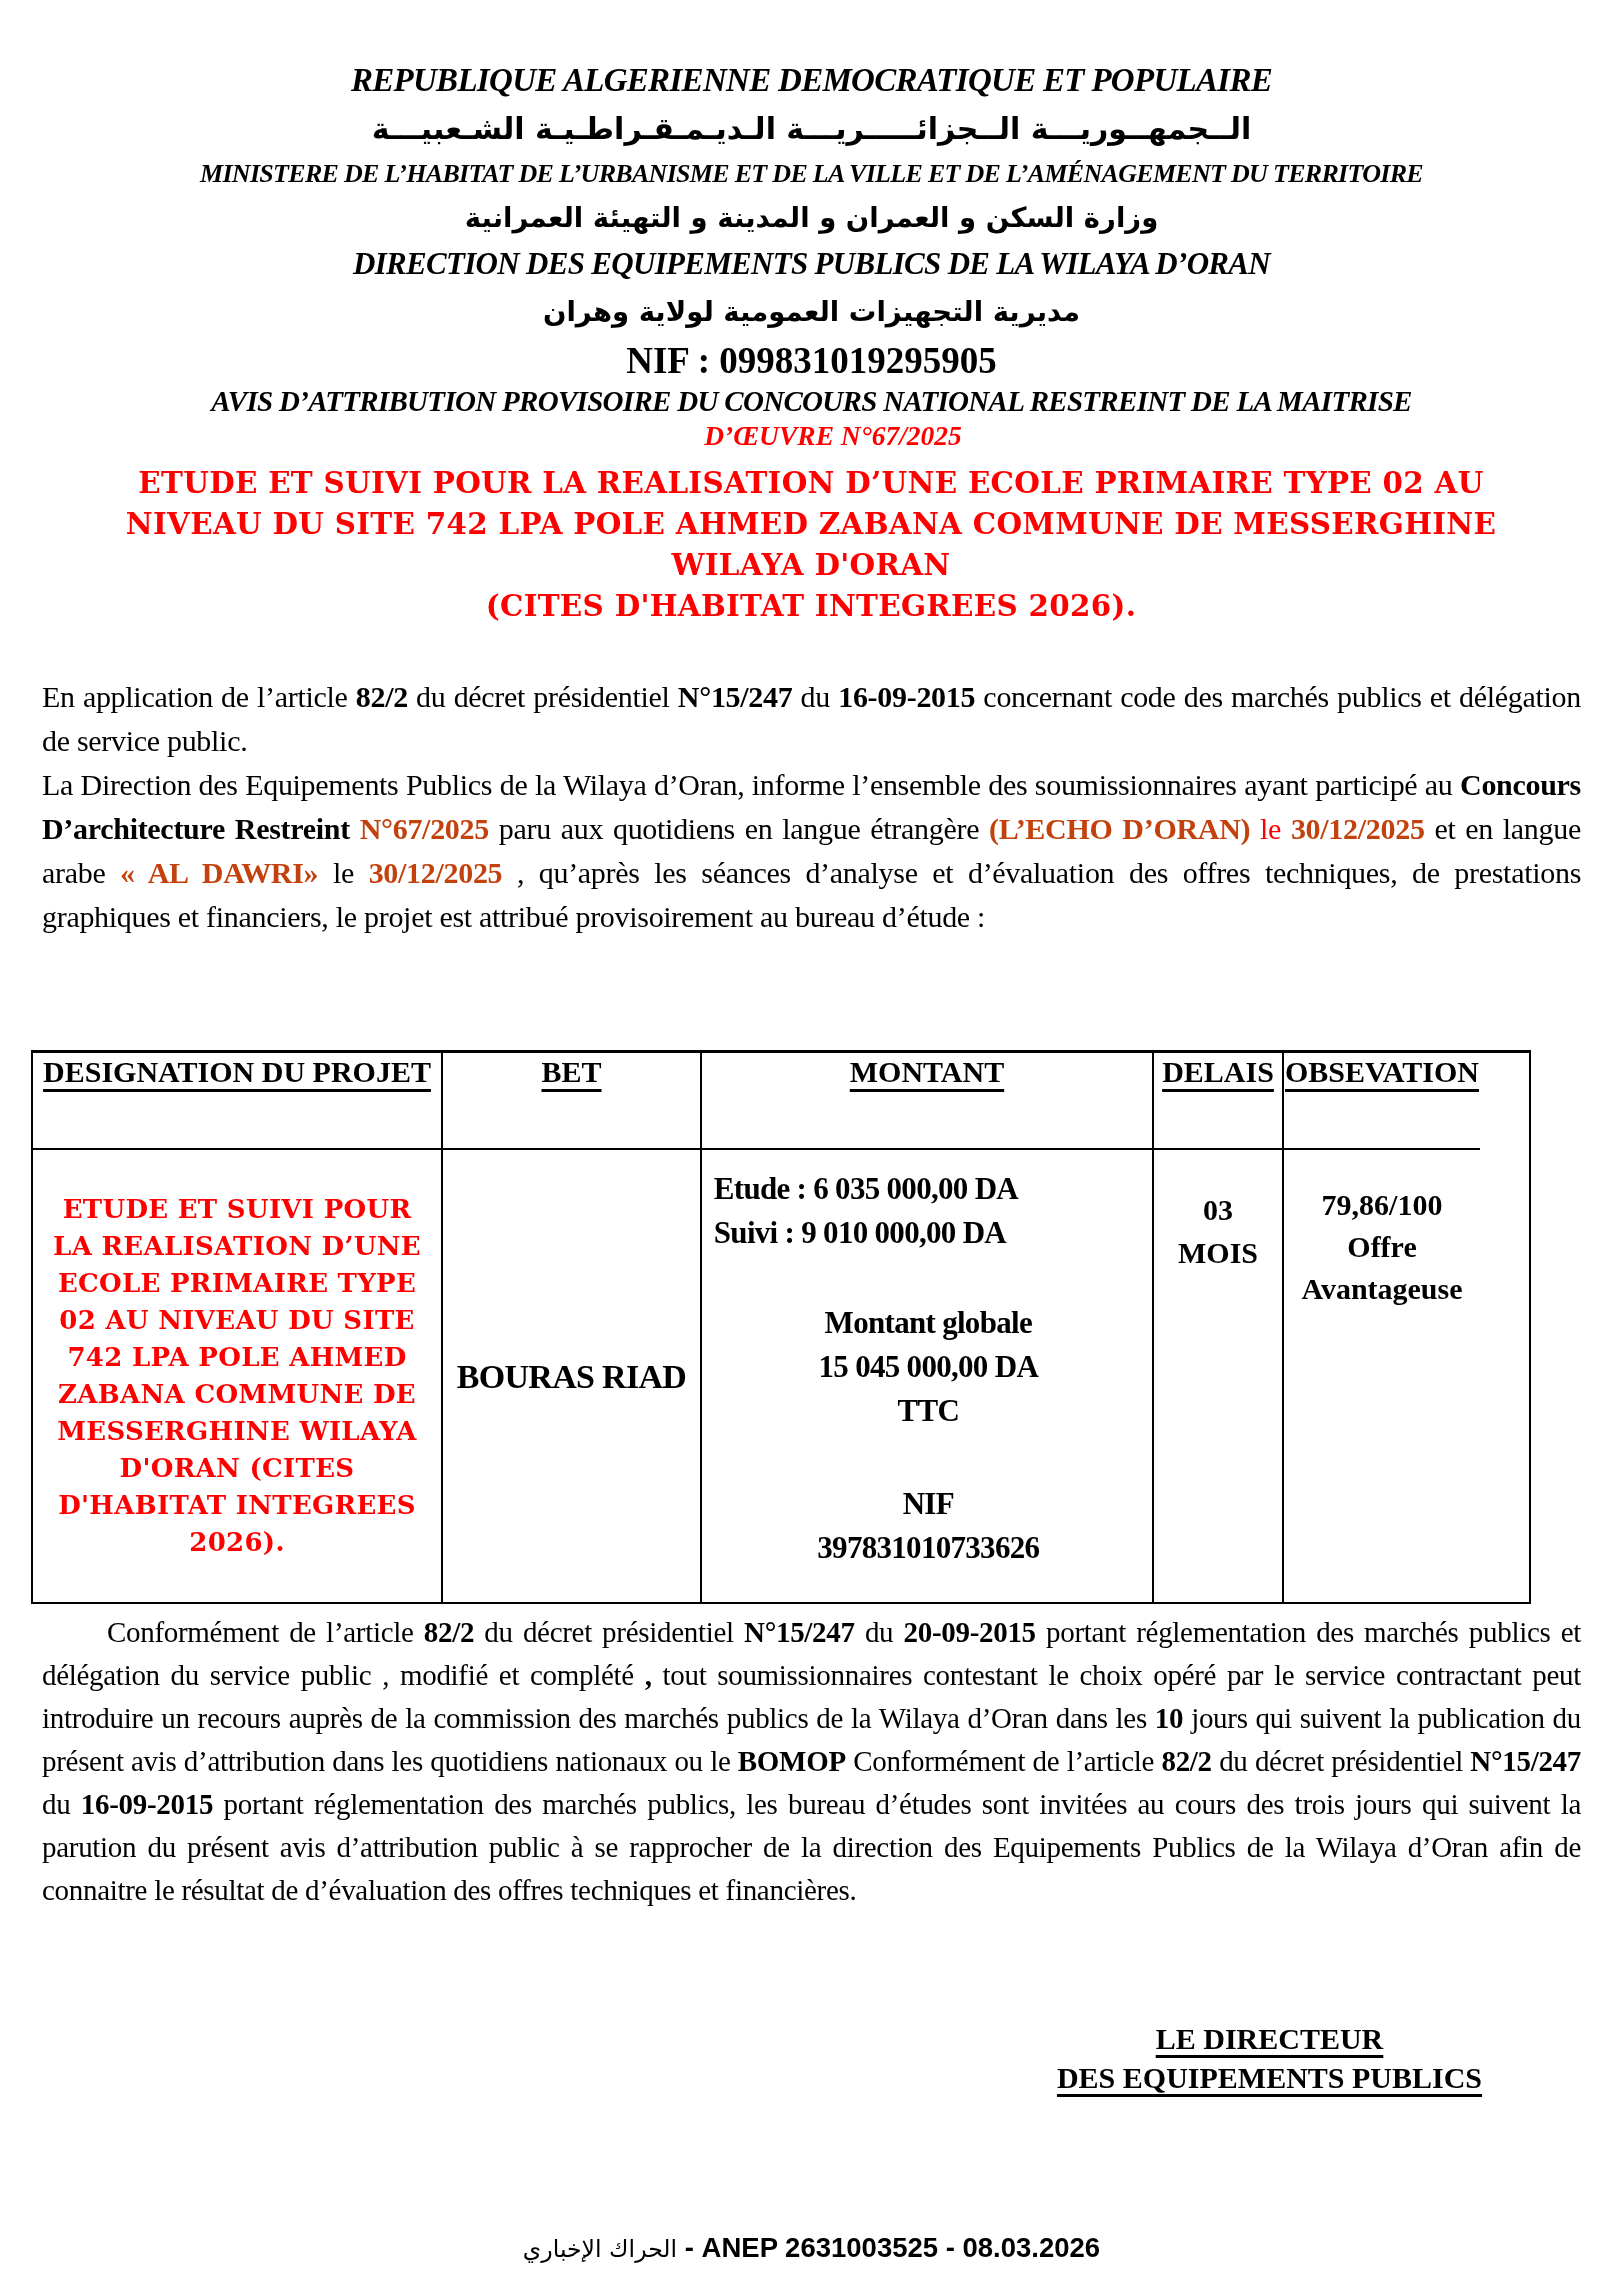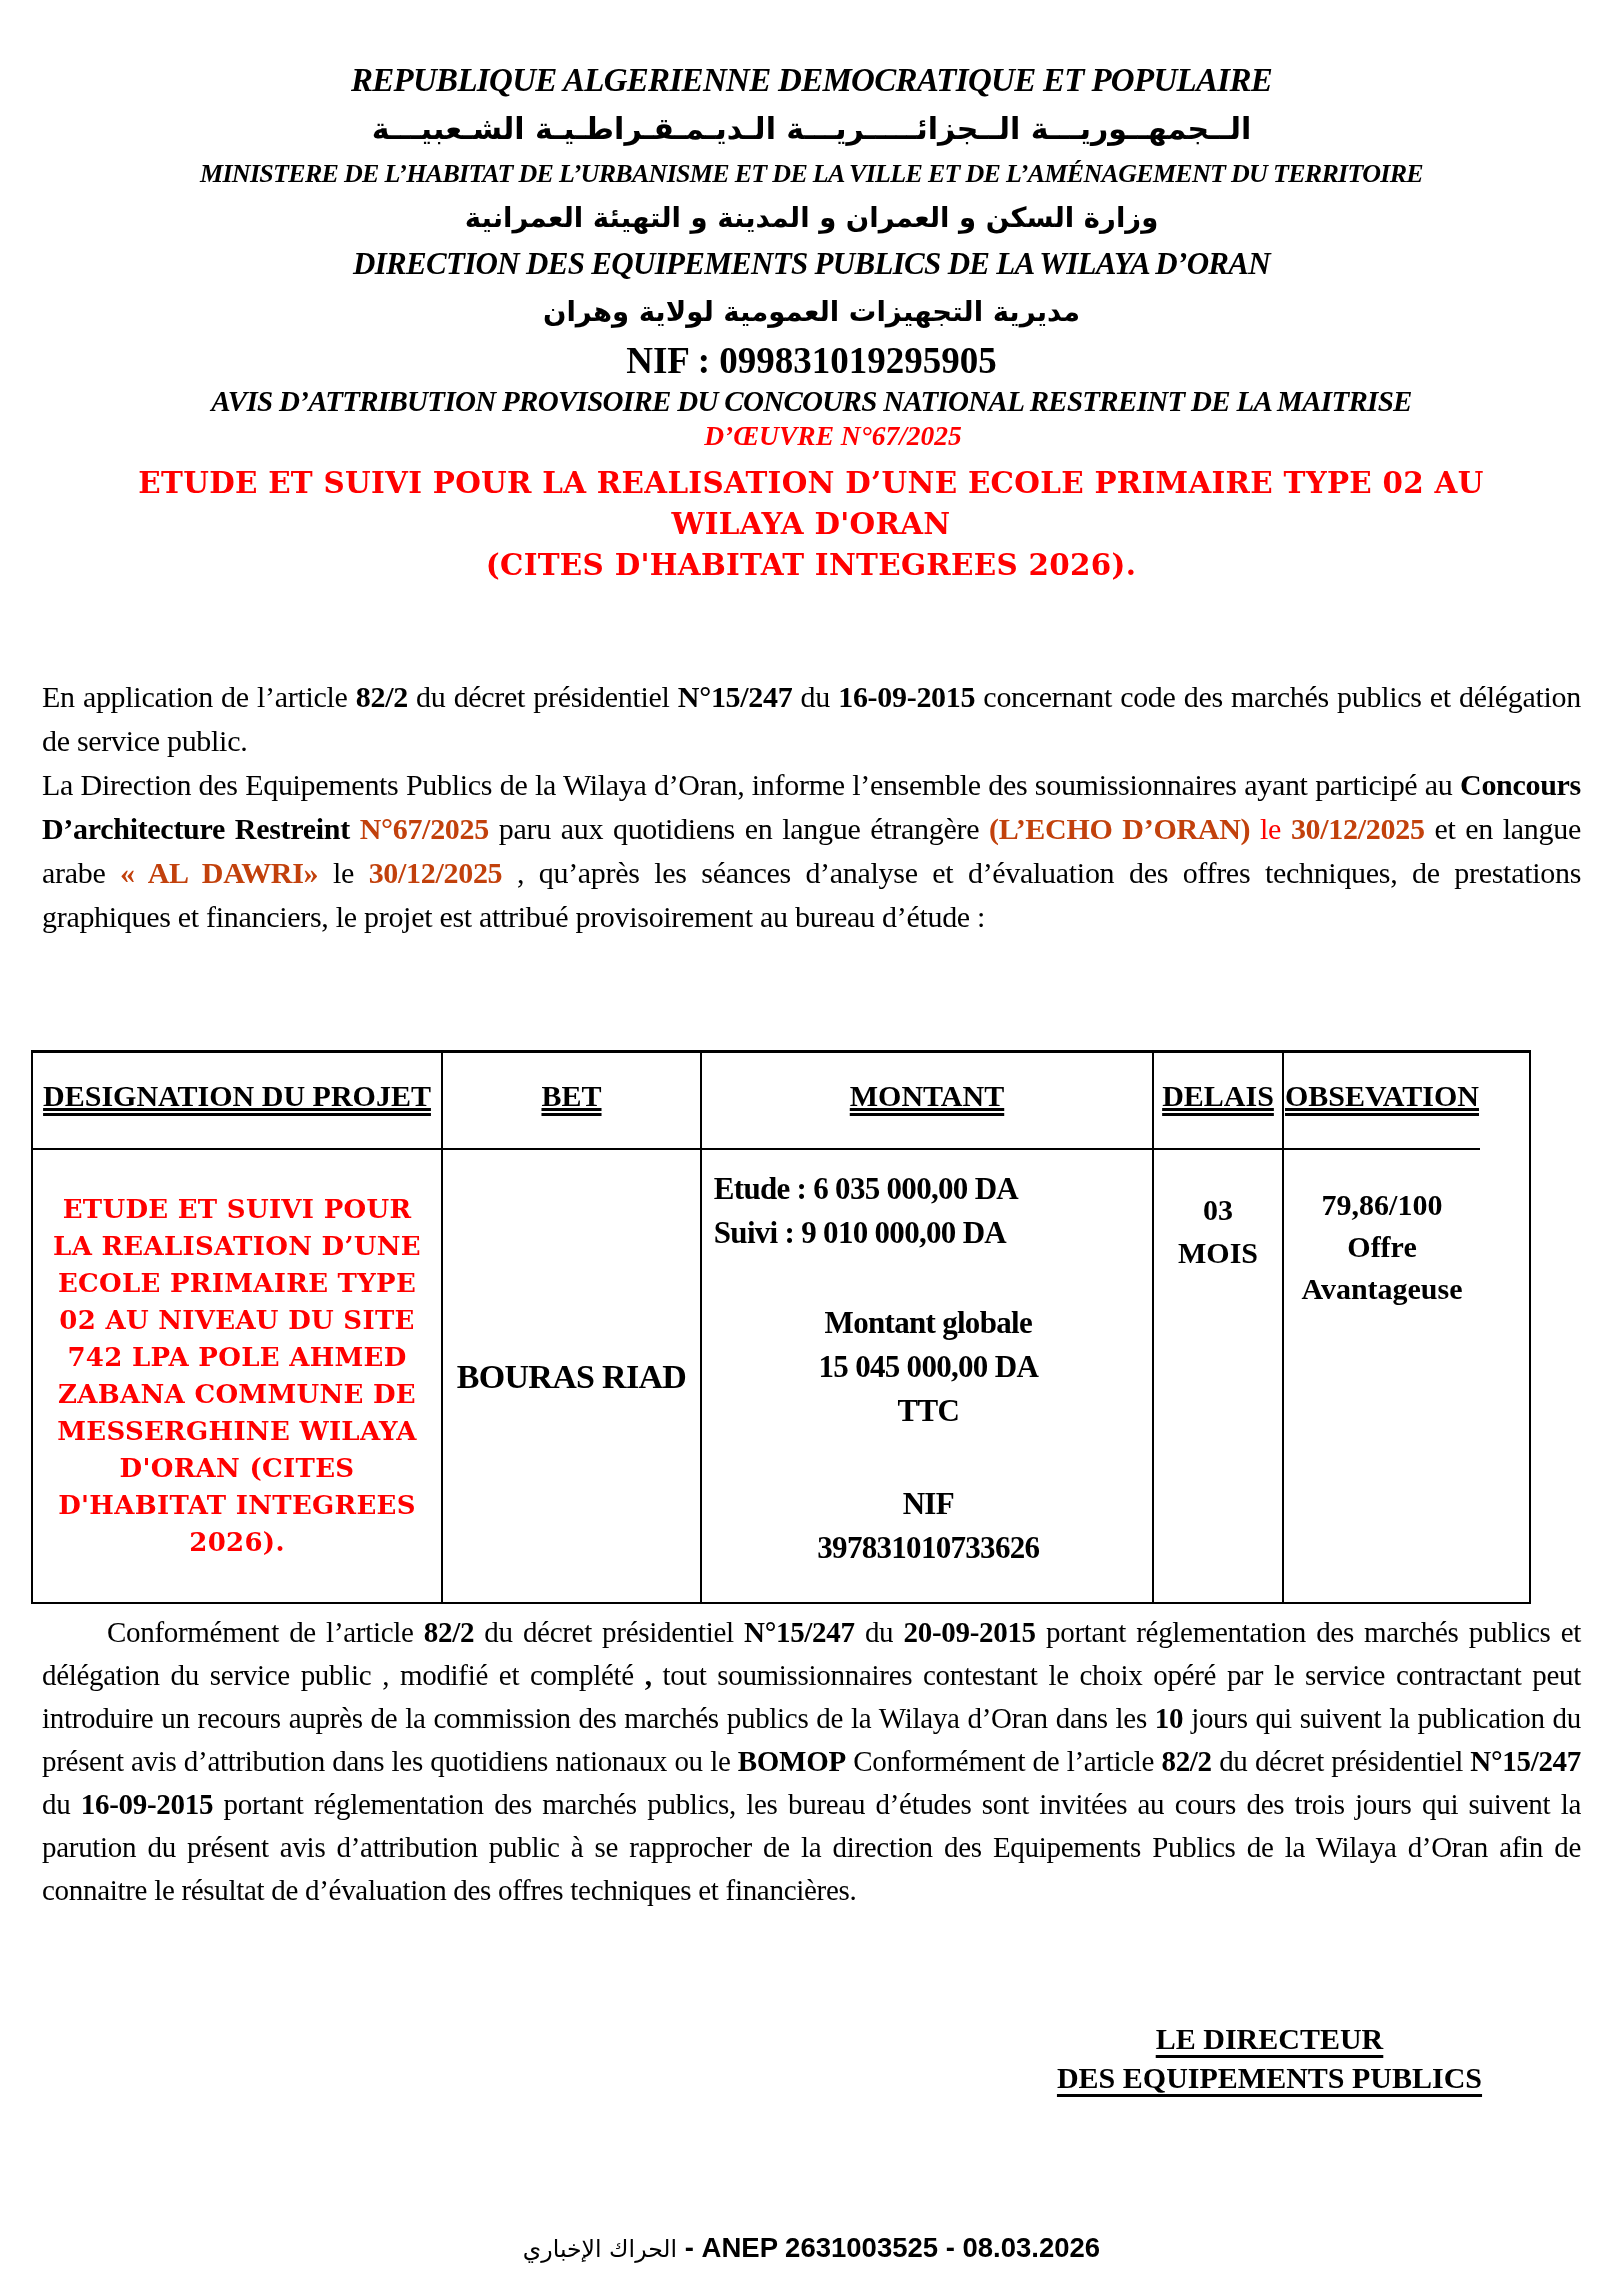--- a/index.html
+++ b/index.html
@@ -33,22 +33,22 @@
   .seg-b{font-weight:700;}
   .seg-r{font-weight:700;color:#c2410c;}
   .seg-rn{color:#ff0000;}
   
   .tbl{position:absolute;top:1050px;left:31px;width:1500px;
     border:2.6px solid #000;border-top-width:3.9px;box-sizing:border-box;}
   .tr{display:flex;width:100%;box-sizing:border-box;}
   .td{box-sizing:border-box;border-right:2px solid #000;}
   .td:last-child{border-right:none;}
   .tr-head .td{border-bottom:2px solid #000;height:97px;
-    display:flex;align-items:flex-start;justify-content:center;padding-top:24px;
-    font:700 30px/38px "Liberation Serif",serif;text-align:right;text-decoration:underline;}
+    display:flex;align-items:flex-start;justify-content:center;padding-top:0;
+    font:700 30px/38px "Liberation Serif",serif;text-align:right;}
   .tr-head .td span{text-decoration:underline;text-decoration-thickness:3.3px;text-underline-offset:6.5px;}
   .tr-body .td{height:452px;}
   .c1{width:410px;} .c2{width:259px;} .c3{width:452px;} .c4{width:130px;} .c5{width:196px;}
   .cell-designation{display:flex;align-items:center;justify-content:center;padding:0 15.7px;
     font:700 26px/37px "DejaVu Serif",serif;color:#ff0000;text-align:center;letter-spacing:0.3px;}
   .cell-bet{display:flex;align-items:center;justify-content:center;
     font:700 34px/39px "Liberation Serif",serif;letter-spacing:-0.7px;}
   .cell-montant{padding:17px 9.2px 0 11.8px;font:700 31px/44px "Liberation Serif",serif;letter-spacing:-0.7px;}
   .cell-montant .ln-left{text-align:left;}
   .cell-montant .ln-center{text-align:center;}
@@ -79,20 +79,21 @@
     <div class="h-ar2" dir="rtl">وزارة السكن و العمران و المدينة  و التهيئة العمرانية</div>
     <div class="h-fr3"><span class="h-pre"> </span><span>DIRECTION DES EQUIPEMENTS PUBLICS DE LA WILAYA D’ORAN</span></div>
     <div class="h-ar3" dir="rtl">مديرية التجهيزات العمومية لولاية وهران</div>
     <div class="h-nif">NIF : 099831019295905</div>
     <div class="h-avis">AVIS D’ATTRIBUTION PROVISOIRE DU CONCOURS NATIONAL RESTREINT DE LA MAITRISE</div>
     <div class="h-oeuvre">D’ŒUVRE N°67/2025</div>
   </div>
 
   <div class="sec-title">
       <div>ETUDE ET SUIVI POUR LA REALISATION D’UNE ECOLE PRIMAIRE TYPE 02 AU</div>
+      <div>NIVEAU DU SITE 742 LPA POLE AHMED ZABANA COMMUNE DE MESSERGHINE</div>
       <div>WILAYA D'ORAN</div>
       <div>(CITES D'HABITAT INTEGREES 2026).</div>
     </div>
 
   <div class="sec-paras">
     <div><span>En application de l’article </span><span class="seg-b">82/2</span><span> du décret présidentiel </span><span class="seg-b">N°15/247</span><span> du </span><span class="seg-b">16-09-2015</span><span> concernant code des marchés publics et délégation de service public.</span></div>
     <div><span>La Direction des Equipements Publics de la Wilaya d’Oran, informe l’ensemble des soumissionnaires ayant participé au </span><span class="seg-b">Concours D’architecture Restreint </span><span class="seg-r">N°67/2025</span><span> paru aux quotidiens en langue étrangère </span><span class="seg-r">(L’ECHO D’ORAN)</span><span class="seg-rn"> le </span><span class="seg-r">30/12/2025</span><span> et en langue arabe </span><span class="seg-r">« AL DAWRI»</span><span> le </span><span class="seg-r">30/12/2025</span><span> , qu’après les séances d’analyse et d’évaluation des offres techniques, de prestations graphiques et financiers, le projet est attribué provisoirement au bureau d’étude :</span></div>
   </div>
 
   <div class="tbl">

